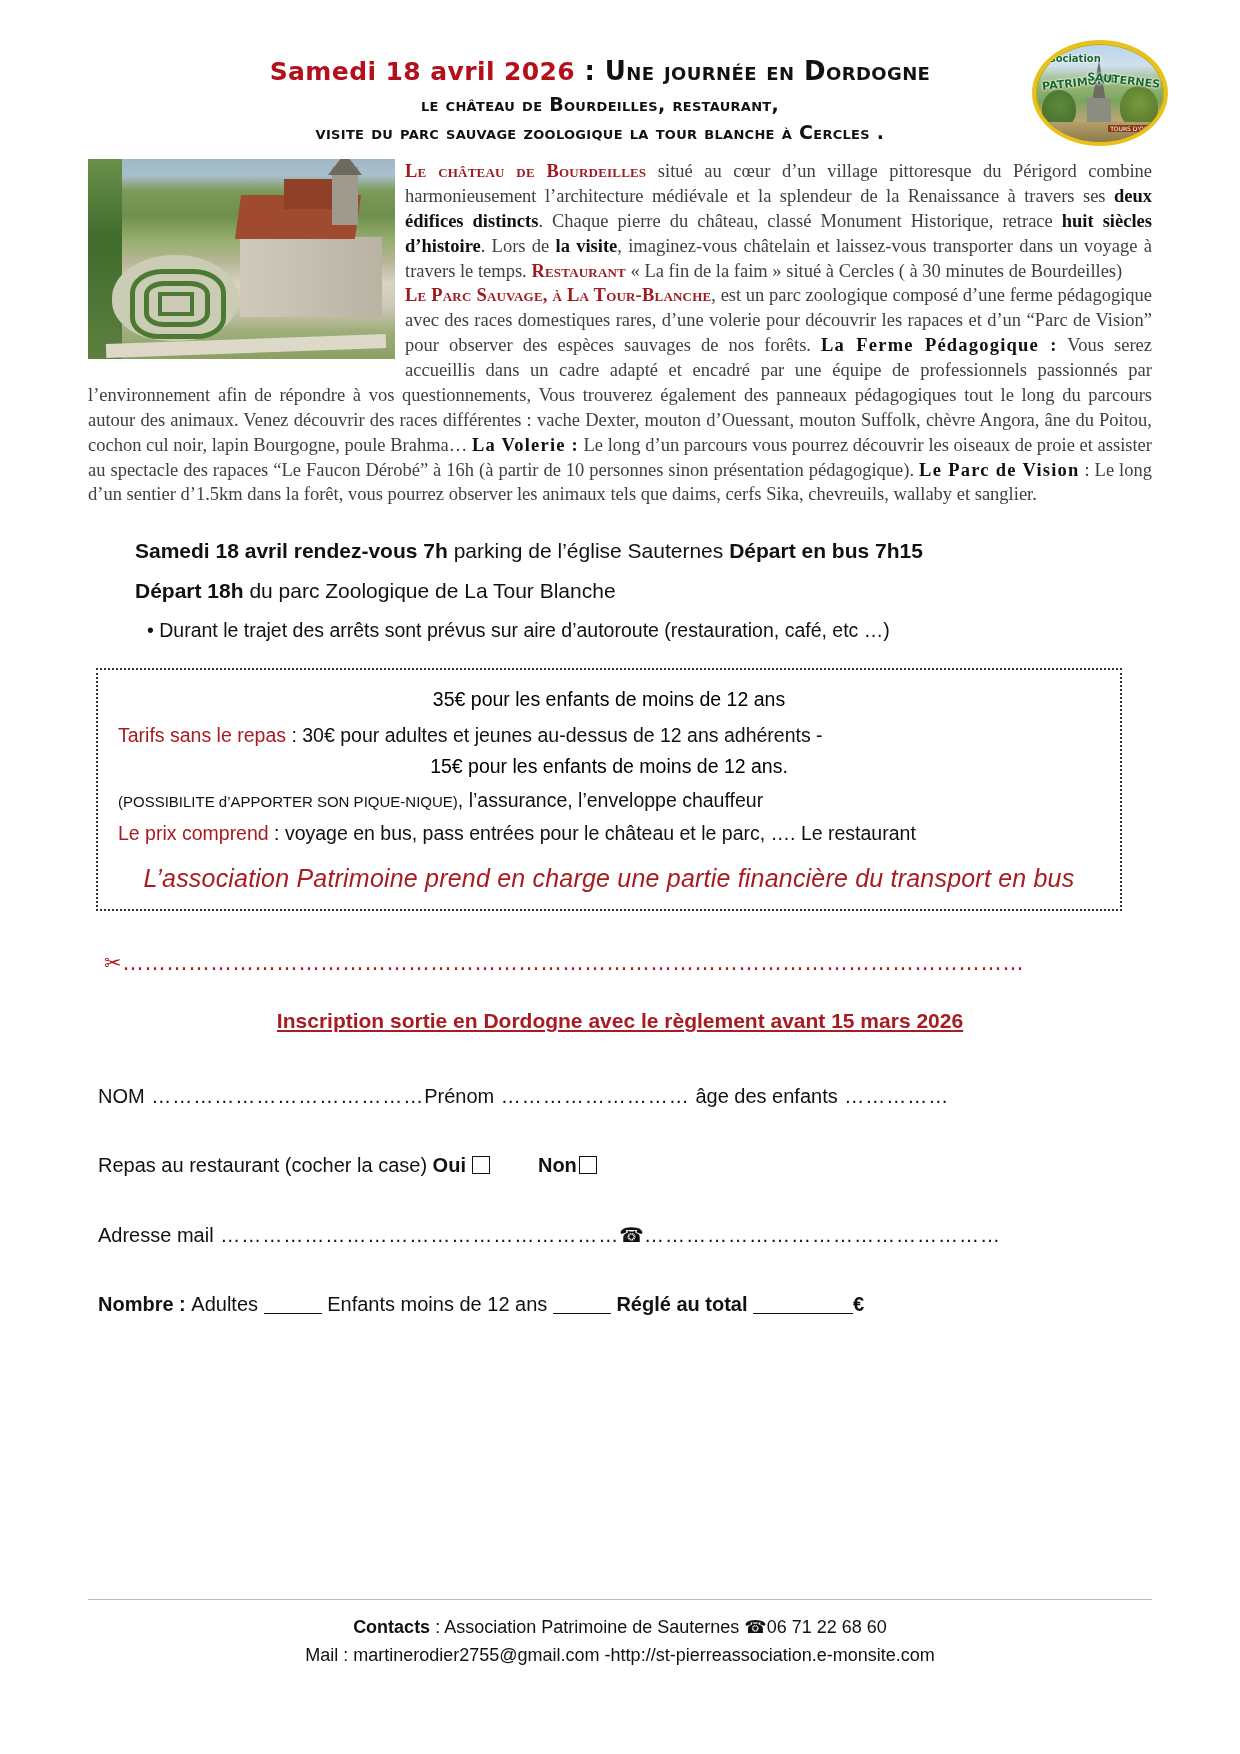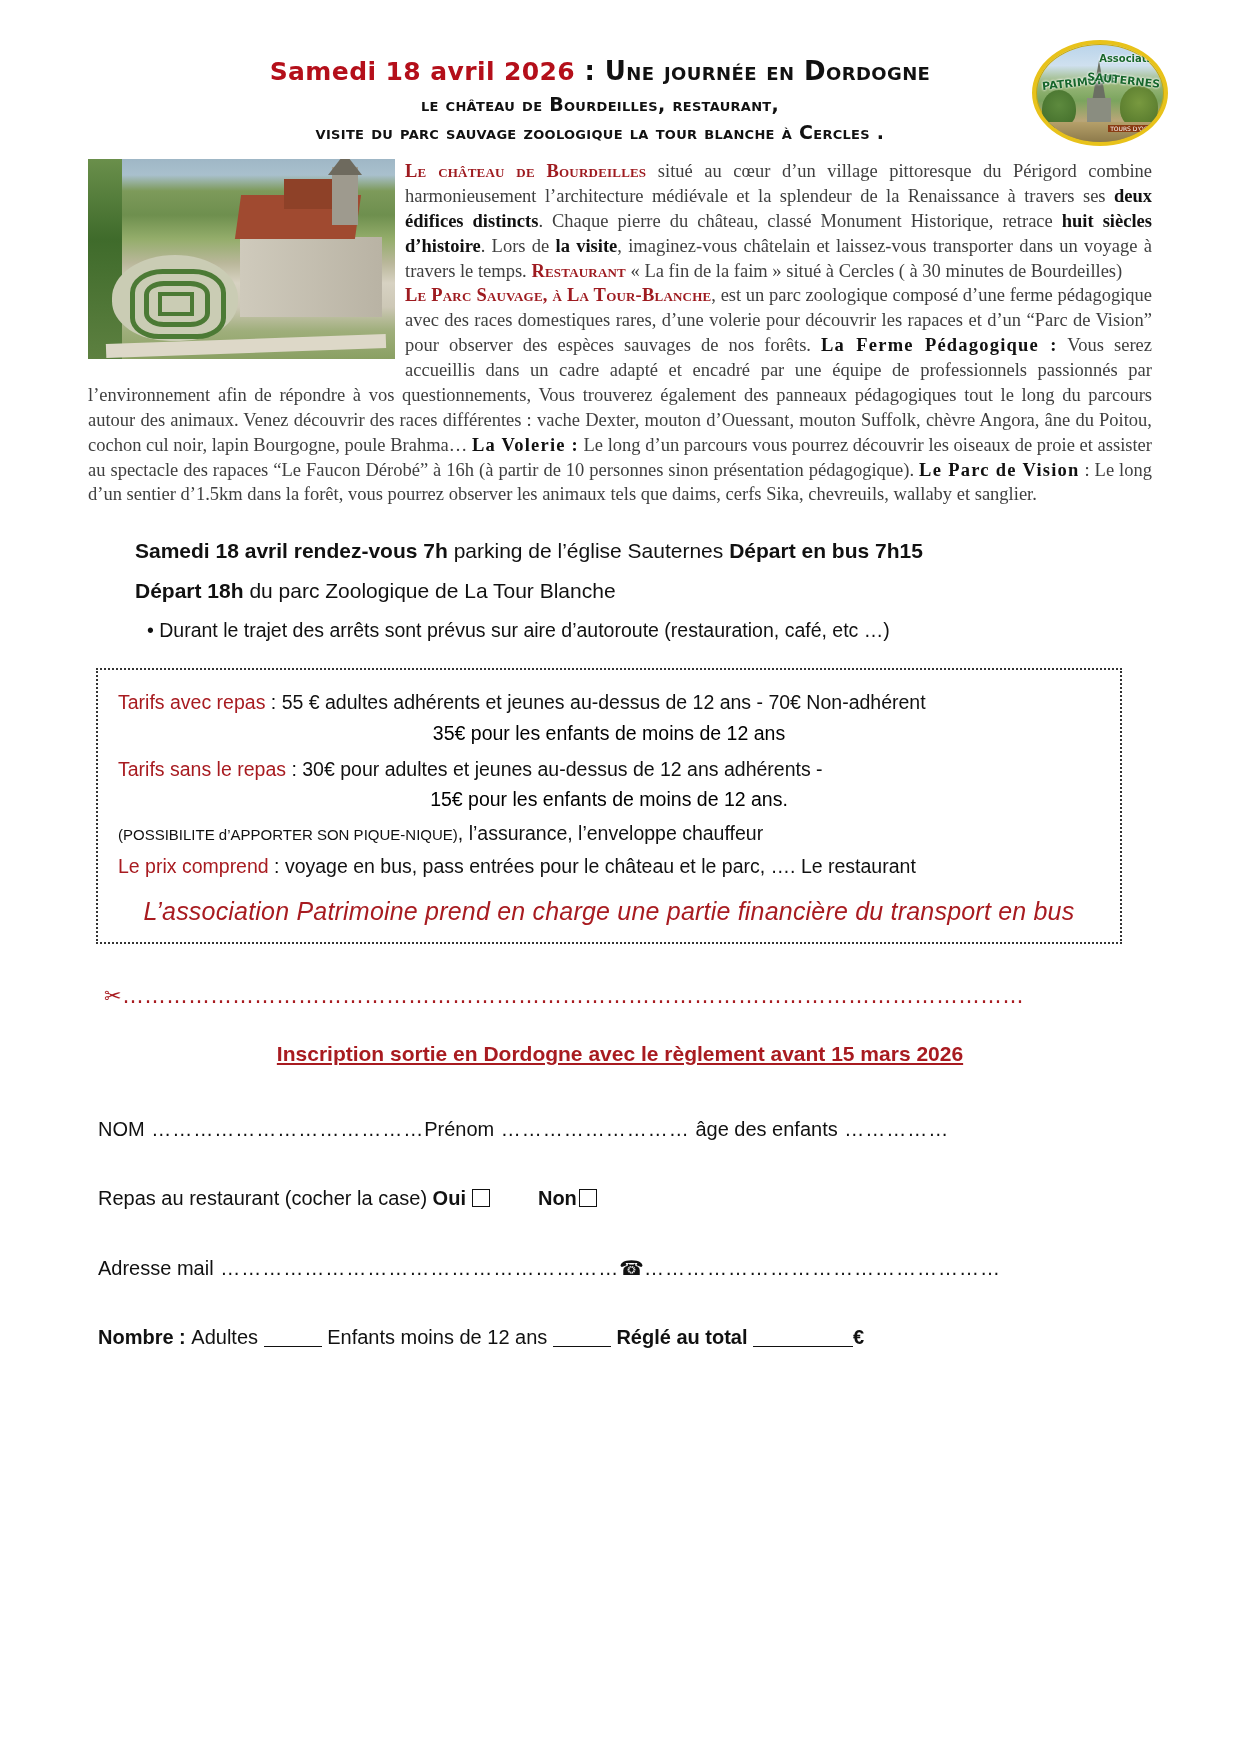--- a/index.html
+++ b/index.html
@@ -107,21 +107,21 @@
   }
   .logo .ground {
     position: absolute;
     left: 0; bottom: 0;
     width: 100%; height: 20px;
     background: linear-gradient(to bottom, #b5a06a, #8d7a4b);
   }
   .logo .t-assoc {
     position: absolute;
     left: 0; right: 0; top: 9px;
-    text-align: right;
+    text-align: left;
     font-family: "DejaVu Sans", sans-serif;
     font-size: 10px;
     font-weight: bold;
     color: #17662b;
     text-shadow: 0 0 2px #fff, 0 0 3px #fff;
   }
   .logo .t-patri {
     position: absolute;
     left: 6px; top: 32px;
     font-family: "DejaVu Sans", sans-serif;
@@ -424,21 +424,20 @@
 
     <p class="body-par"><span class="sc-red">Le Parc Sauvage, à La Tour-Blanche</span><span>, est un parc zoologique composé d’une ferme pédagogique avec des races domestiques rares, d’une volerie pour découvrir les rapaces et d’un “Parc de Vision” pour observer des espèces sauvages de nos forêts. </span><span class="b-sp">La Ferme Pédagogique :</span><span> Vous serez accueillis dans un cadre adapté et encadré par une équipe de professionnels passionnés par l’environnement  afin de répondre à vos questionnements, Vous trouverez également des panneaux pédagogiques tout le long du parcours autour des animaux. Venez découvrir des races différentes : vache Dexter, mouton d’Ouessant, mouton Suffolk, chèvre Angora, âne du Poitou, cochon cul noir, lapin Bourgogne, poule Brahma… </span><span class="b-sp">La Volerie :</span><span> Le long d’un parcours vous pourrez découvrir les oiseaux de proie et assister au spectacle des rapaces “Le Faucon Dérobé” à 16h (à partir de 10 personnes sinon présentation pédagogique). </span><span class="b-sp">Le Parc de Vision</span><span> : Le long d’un sentier d’1.5km dans la forêt, vous pourrez observer les animaux tels que daims, cerfs Sika, chevreuils, wallaby et sanglier.</span></p>
 
     <div class="sans" style="margin-top:32px;">
       <div class="dep-line"><span class="sb">Samedi 18 avril  rendez-vous 7h</span><span> parking de l’église Sauternes </span><span class="sb">Départ en bus 7h15</span></div>
       <div class="dep-line"><span class="sb">Départ 18h</span><span> du parc Zoologique de La Tour Blanche</span></div>
       <div class="bullet-line">• Durant le trajet des arrêts sont prévus sur aire d’autoroute  (restauration, café, etc …)</div>
     </div>
 
     <div class="tarif-box">
-      <div class="tarif-row"><span class="tarif-label">Tarifs avec repas</span><span> : 55 € adultes adhérents et jeunes au-dessus de 12 ans  - 70€ Non-adhérent</span></div>
       <div class="tarif-indent">35€ pour les enfants de moins de 12 ans</div>
       <div class="tarif-row"><span class="tarif-label">Tarifs sans le repas</span><span> : 30€ pour adultes et jeunes au-dessus de 12 ans adhérents -</span></div>
       <div class="tarif-indent">15€ pour les enfants de moins de 12 ans.</div>
       <div class="tarif-row" style="margin-top:-2px;"><span class="tarif-small">(POSSIBILITE d’APPORTER SON PIQUE-NIQUE)</span><span>, l’assurance, l’enveloppe chauffeur</span></div>
       <div class="tarif-row"><span class="tarif-label">Le prix comprend</span><span> : voyage en bus, pass entrées pour le château et le parc, …. Le restaurant</span></div>
       <div class="tarif-italic">L’association Patrimoine prend en charge une partie financière du transport en bus</div>
     </div>
 
     <div class="cutline"><span>✂</span><span>……………………………………………………………………………………………………………</span></div>
 
@@ -448,14 +447,18 @@
       <div class="form-row"><span>NOM</span><span class="dots"> …………………………………</span><span>Prénom</span><span class="dots"> ………………………</span><span> âge des enfants</span><span class="dots">   ……………</span></div>
 
       <div class="form-row"><span>Repas au restaurant (cocher la case) </span><span class="bold">Oui</span><span class="cbx"></span><span style="display:inline-block;width:48px"></span><span class="bold">Non</span><span class="cbx" style="margin-left:2px"></span></div>
 
       <div class="form-row"><span>Adresse mail</span><span class="dots"> …………………………………………………</span><span>☎</span><span class="dots">……………………………………………</span></div>
 
       <div class="form-row"><span class="bold">Nombre : </span><span>   Adultes </span><span class="ul-blank" style="width:58px"></span><span>   Enfants moins de 12 ans </span><span class="ul-blank" style="width:58px"></span><span class="bold">    Réglé au total </span><span class="ul-blank" style="width:100px"></span><span class="bold">€</span></div>
     </div>
   </div>
 
+  <div class="footer">
+    <div><span class="bold">Contacts</span><span> : Association Patrimoine de Sauternes   </span><span>☎</span><span>06 71 22 68 60</span></div>
+    <div>Mail : martinerodier2755@gmail.com -http://st-pierreassociation.e-monsite.com</div>
+  </div>
 
 </div>
 
 </body></html>

